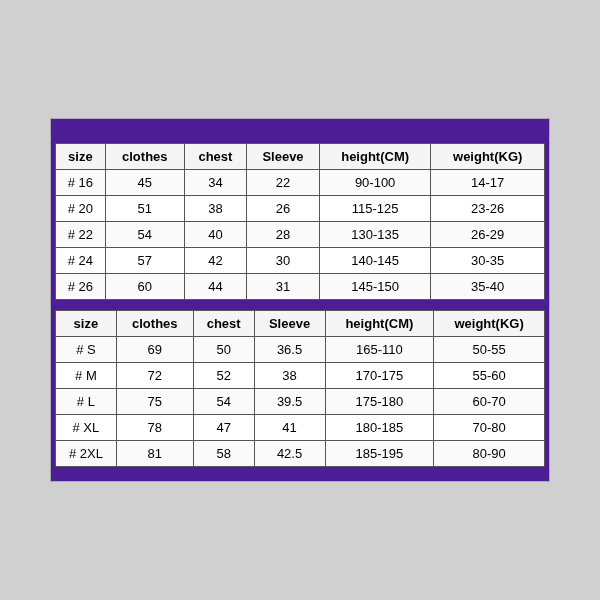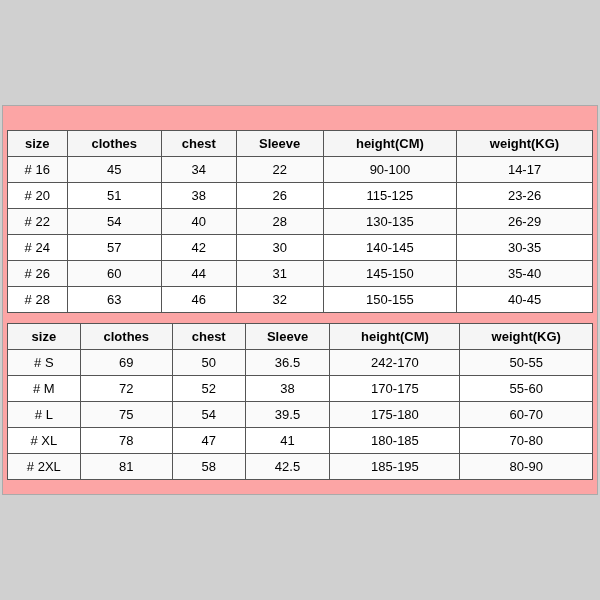--- a/index.html
+++ b/index.html
@@ -6,24 +6,24 @@
     body {
       background: #d0d0d0;
       display: flex;
       justify-content: center;
       align-items: center;
       width: 600px;
       height: 600px;
       font-family: Arial, sans-serif;
     }
     .card {
-      background: #fca5a5;
+      background: #4c1d95;
       border: 1px solid #aaa;
       padding: 14px 4px;
-      width: 596px;
+      width: 500px;
     }
     .main-title {
       text-align: center;
       font-size: 22px;
       font-weight: bold;
       margin-bottom: 10px;
       letter-spacing: 1px;
     }
     table {
       width: 100%;
@@ -97,28 +97,20 @@
           <td>30-35</td>
         </tr>
         <tr>
           <td># 26</td>
           <td>60</td>
           <td>44</td>
           <td>31</td>
           <td>145-150</td>
           <td>35-40</td>
         </tr>
-        <tr>
-          <td># 28</td>
-          <td>63</td>
-          <td>46</td>
-          <td>32</td>
-          <td>150-155</td>
-          <td>40-45</td>
-        </tr>
       </tbody>
   </table>
 
   <div style="height:10px;"></div>
 
   <table>
     <thead>
       <tr>
       <th>size</th>
           <th>clothes</th>
@@ -127,21 +119,21 @@
           <th>height(CM)</th>
           <th>weight(KG)</th>
         </tr>
     </thead>
     <tbody>
         <tr>
           <td># S</td>
           <td>69</td>
           <td>50</td>
           <td>36.5</td>
-          <td>242-170</td>
+          <td>165-110</td>
           <td>50-55</td>
         </tr>
         <tr>
           <td># M</td>
           <td>72</td>
           <td>52</td>
           <td>38</td>
           <td>170-175</td>
           <td>55-60</td>
         </tr>

